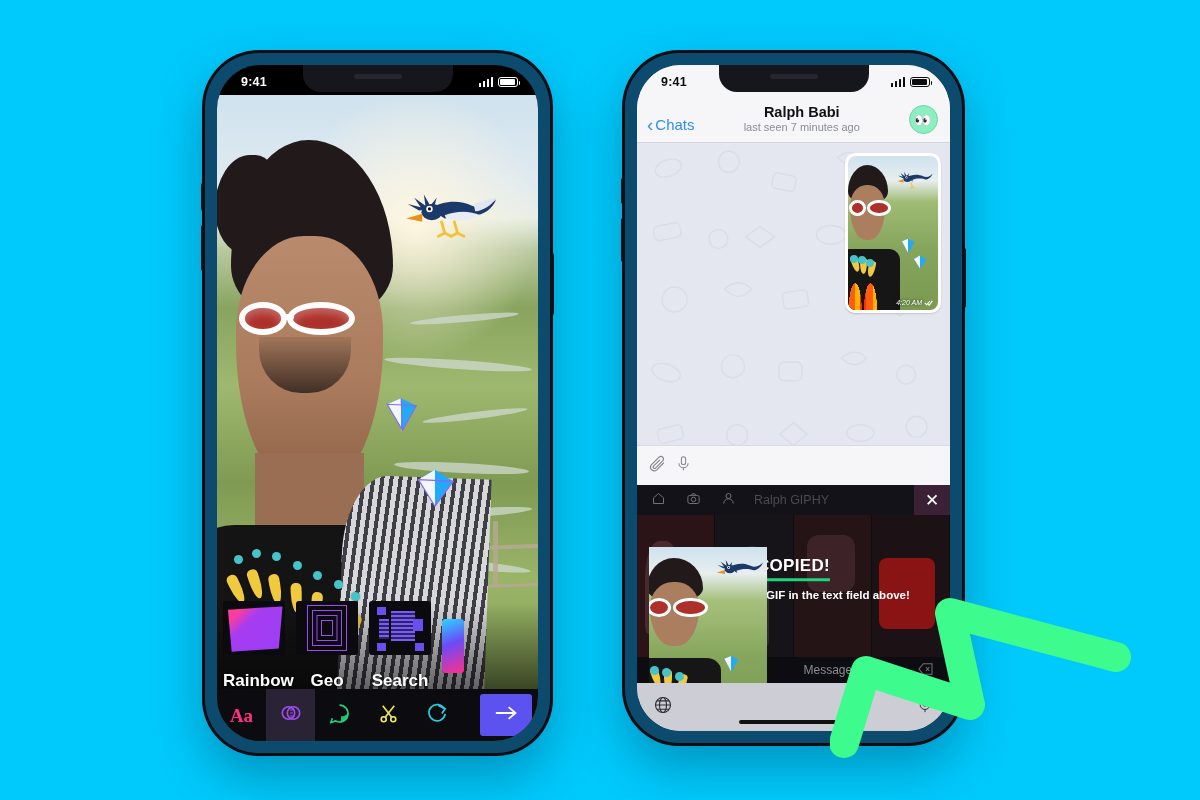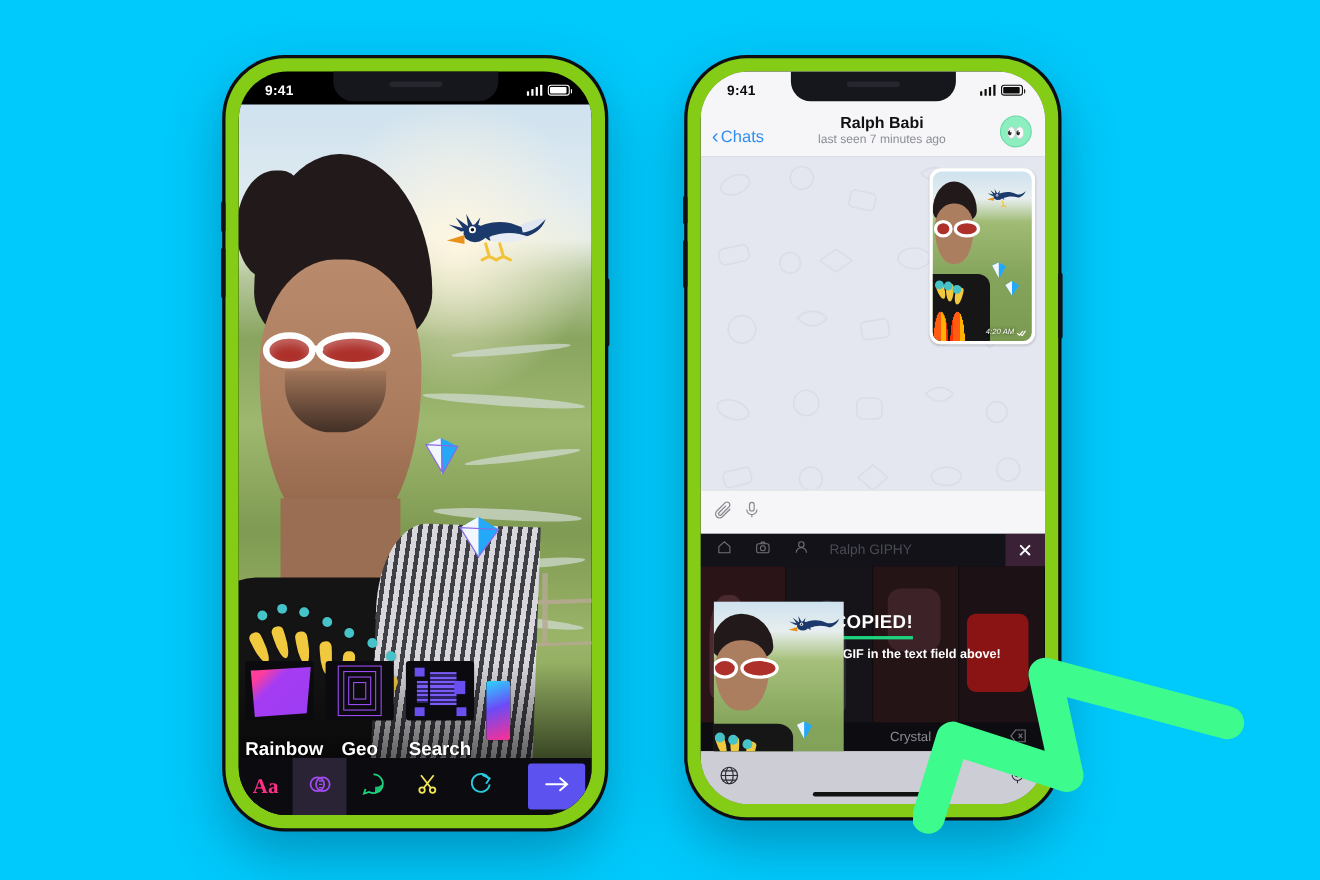--- a/index.html
+++ b/index.html
@@ -8,21 +8,21 @@
     background:#00c9fb;
     font-family:"Liberation Sans", sans-serif;
     position:relative;
   }
   .stage { position:absolute; inset:0; }
 
   
   .phone {
     position:absolute;
     border-radius:54px;
-    background:#84cc16;
+    background:#0c4a6e;
     box-shadow:0 0 0 3px #0d0d13, 0 22px 50px rgba(0,40,70,.35);
   }
   .phone .screen {
     position:absolute;
     inset:12px;
     border-radius:44px;
     overflow:hidden;
     background:#000;
   }
   .notch {
@@ -734,21 +734,21 @@
           </div>
 
           <div class="gif-tabs">
             <span class="gif-tab-left">
               <svg width="14" height="14" viewBox="0 0 24 24" fill="none" stroke="#6f7079" stroke-width="1.7">
                   <circle cx="12" cy="12" r="9"></circle>
                   <path d="M12 7 V12 L15.5 14"></path>
                 </svg>
             </span>
             <span class="tab-gifs">GIFs</span>
-            <span class="tab-stickers">Crystal</span>
+            <span class="tab-stickers">Message</span>
             <span class="gif-tab-right">
               <svg width="16" height="14" viewBox="0 0 24 20" fill="none" stroke="#6f7079" stroke-width="1.6">
                   <path d="M8 2 H21 V18 H8 L1.5 10 Z"></path>
                   <path d="M12 7 L17 13 M17 7 L12 13"></path>
                 </svg>
             </span>
           </div>
         </div>
 
         <div class="kbd-bar">

